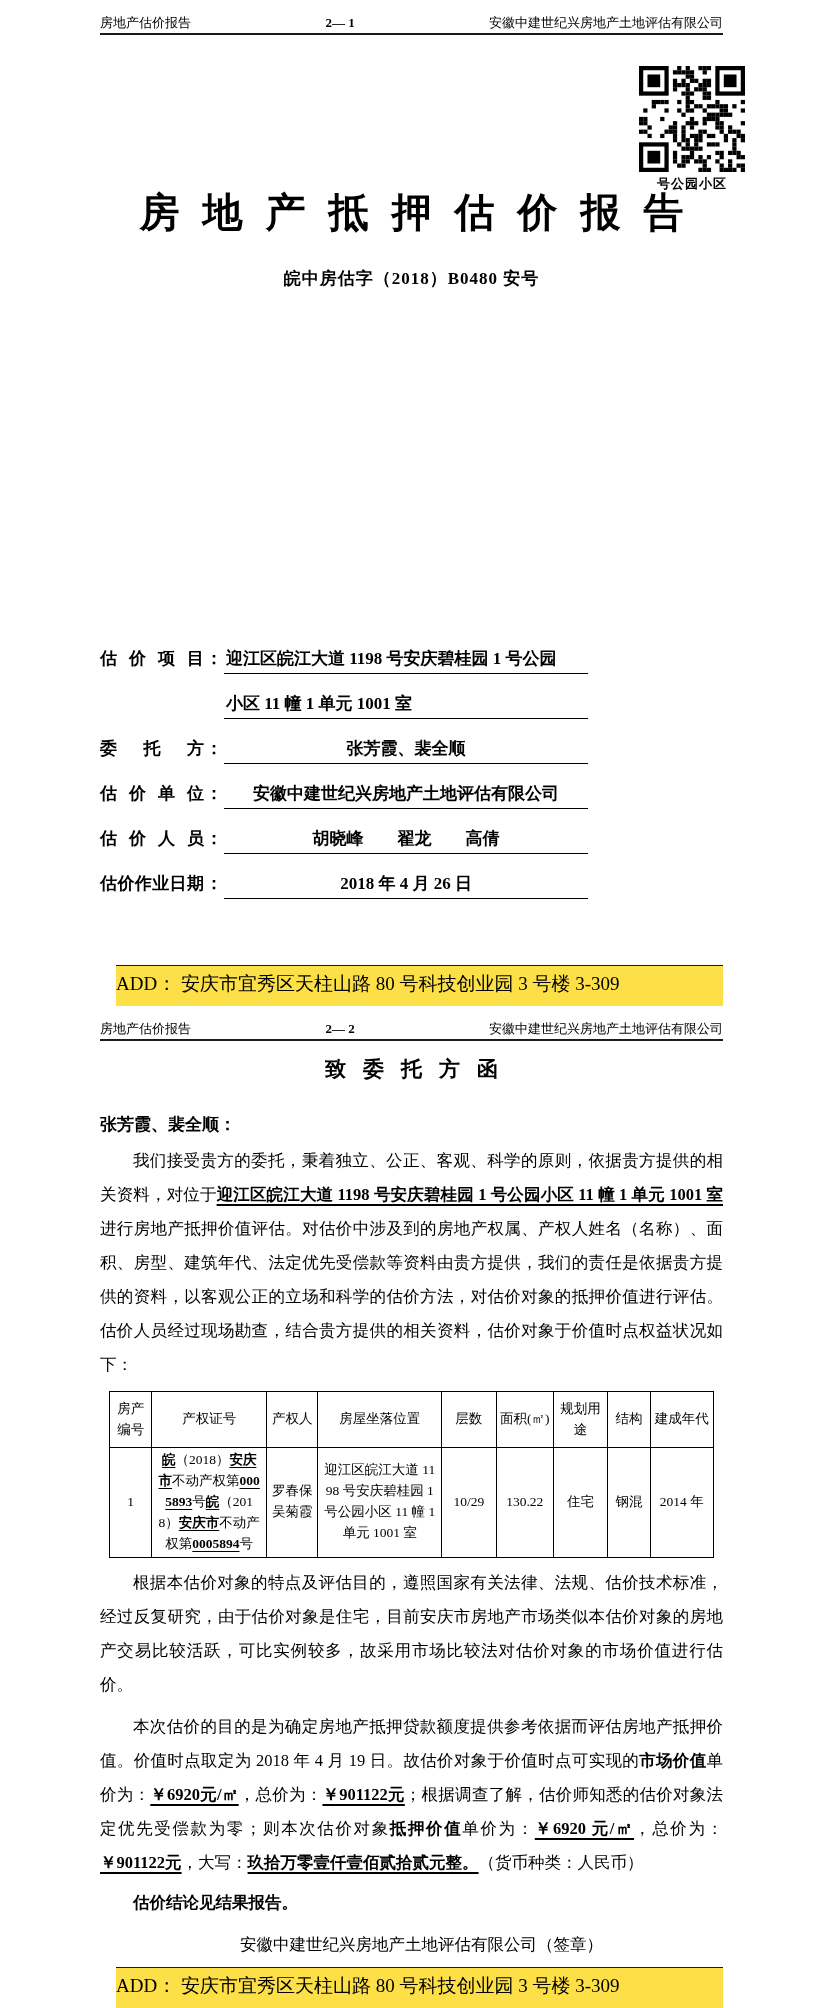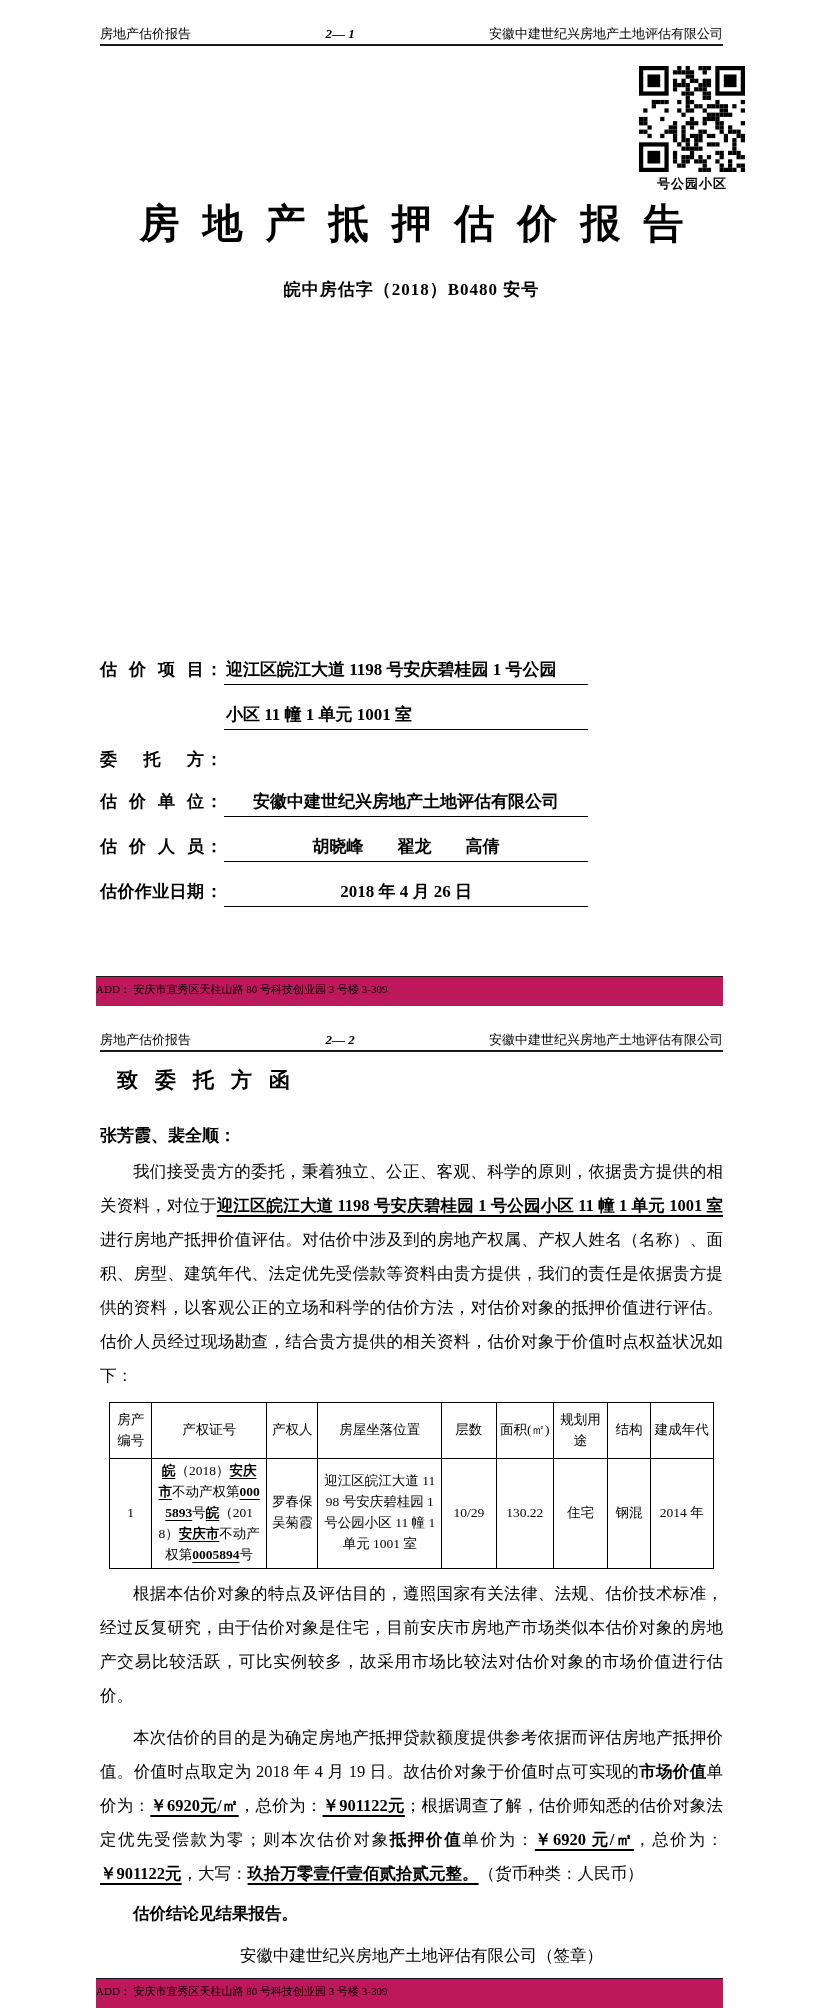--- a/index.html
+++ b/index.html
@@ -1,46 +1,46 @@
 <!DOCTYPE html>
 <html><head>
 <meta charset="utf-8">
 <style>
   html,body{margin:0;padding:0;width:823px;height:2008px;background:#ffffff;color:#000;
     font-family:"Liberation Serif","DejaVu Serif",serif;}
   .doc{width:823px;height:2008px;overflow:hidden;position:relative;}
-  .page{position:relative;padding:16px 100px;box-sizing:border-box;overflow:hidden;}
+  .page{position:relative;padding:5px 100px;box-sizing:border-box;overflow:hidden;}
   .page1{height:1006px;}
   .page2{height:1002px;}
 
   
   .pg-header{display:flex;justify-content:space-between;align-items:flex-end;
     border-bottom:2px solid #1a1a1a;padding:10px 0 3px;font-size:13px;line-height:15px;}
-  .pg-header .hc{font-weight:bold;font-style:italic;}
-  .pg-footer{position:absolute;left:96px;right:100px;bottom:0;background:#be185d;
-    border-top:1.5px solid #1a1a1a;padding:5px 0 9px;font-size:11px;}
+  .pg-header .hc{font-weight:bold;}
+  .pg-footer{position:absolute;left:116px;right:100px;bottom:0;background:#fde047;
+    border-top:1.5px solid #1a1a1a;padding:5px 0 9px;font-size:19px;}
 
   
   .qr-block{position:absolute;top:66px;right:78px;width:106px;text-align:center;}
   .qr-block svg{display:block;}
   .qr-caption{font-weight:bold;font-size:13px;margin-top:3px;letter-spacing:1px;white-space:nowrap;}
   .title{margin:152px 0 0;text-align:center;font-size:40px;font-weight:600;
     letter-spacing:23px;text-indent:23px;line-height:1.3;white-space:nowrap;}
   .report-no{margin-top:28px;text-align:center;font-size:17px;font-weight:bold;letter-spacing:1px;}
   .form{margin-top:356px;}
   .frow{display:flex;margin-bottom:17px;font-size:17px;line-height:25px;}
   .flabel{display:inline-block;width:104px;font-weight:bold;text-align:justify;text-align-last:justify;}
   .fcolon{display:inline-block;width:20px;font-weight:bold;text-align:center;}
   .fcolon.ghost{visibility:hidden;}
   .fvalue{display:inline-block;width:360px;border-bottom:1.6px solid #000;
     font-weight:bold;padding:0 2px 2px;text-align:center;white-space:nowrap;}
   .fvalue.left{text-align:left;}
 
   
-  .letter-title{margin:14px 0 0;text-align:left;font-size:21px;font-weight:bold;
+  .letter-title{margin:14px 0 0;text-align:center;font-size:21px;font-weight:bold;
     letter-spacing:17px;text-indent:17px;}
   .salutation{margin-top:30px;font-size:17px;font-weight:bold;}
   .para{margin:8px 0 0;font-size:16.5px;line-height:34px;text-indent:2em;text-align:justify;}
   .para span[data-u]{text-decoration:underline;text-underline-offset:4px;text-decoration-thickness:1.5px;}
 
   table.reg{border-collapse:collapse;width:calc(100% - 18px);margin:9px auto 0;
     font-size:13.5px;table-layout:fixed;}
   table.reg th,table.reg td{border:1.5px solid #000;text-align:center;vertical-align:middle;
     padding:2px 3px;font-weight:normal;line-height:1.55;word-break:break-all;}
   table.reg thead tr{height:56px;margin-top:14px;}
@@ -277,20 +277,21 @@
         <span class="fvalue left">迎江区皖江大道 1198 号安庆碧桂园 1 号公园</span>
       </div>
       <div class="frow">
         <span class="flabel"></span>
         <span class="fcolon ghost">：</span>
         <span class="fvalue left">小区 11 幢 1 单元 1001 室</span>
       </div>
       <div class="frow">
         <span class="flabel">委托方</span>
         <span class="fcolon">：</span>
+        <span class="fvalue">张芳霞、裴全顺</span>
       </div>
       <div class="frow">
         <span class="flabel">估价单位</span>
         <span class="fcolon">：</span>
         <span class="fvalue">安徽中建世纪兴房地产土地评估有限公司</span>
       </div>
       <div class="frow">
         <span class="flabel">估价人员</span>
         <span class="fcolon">：</span>
         <span class="fvalue">胡晓峰　　翟龙　　高倩</span>

